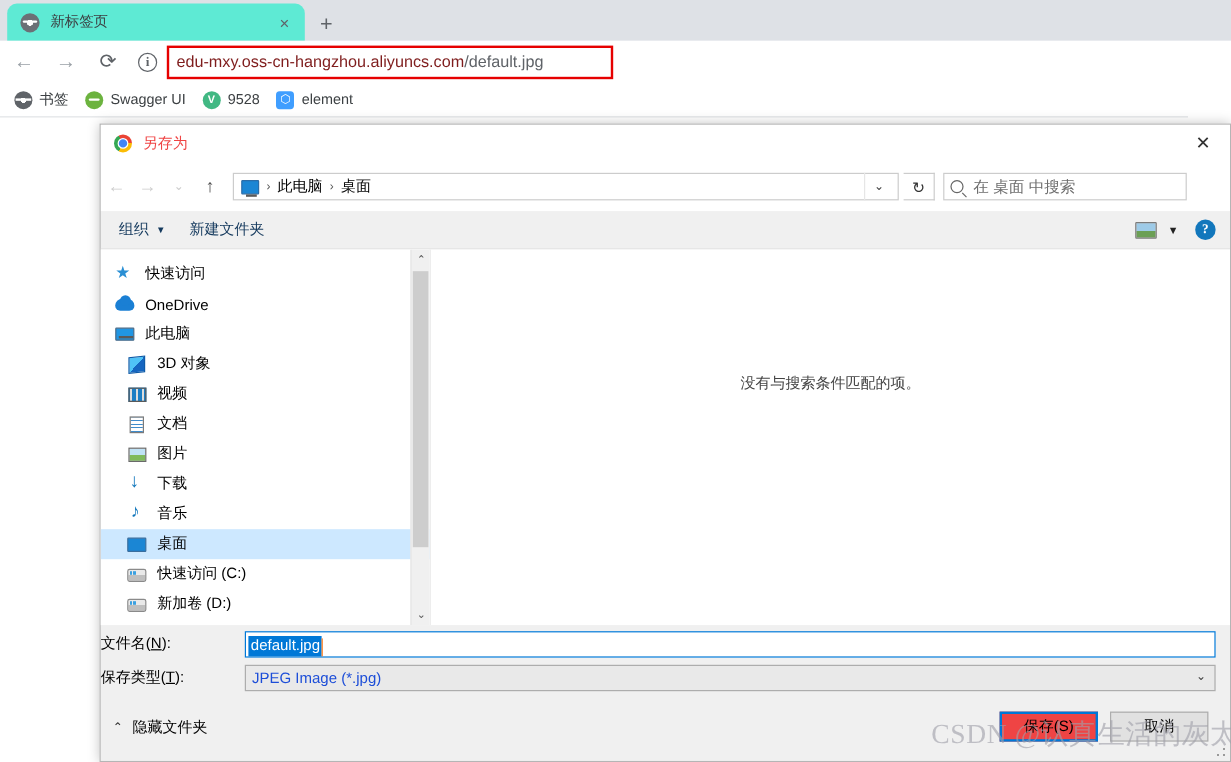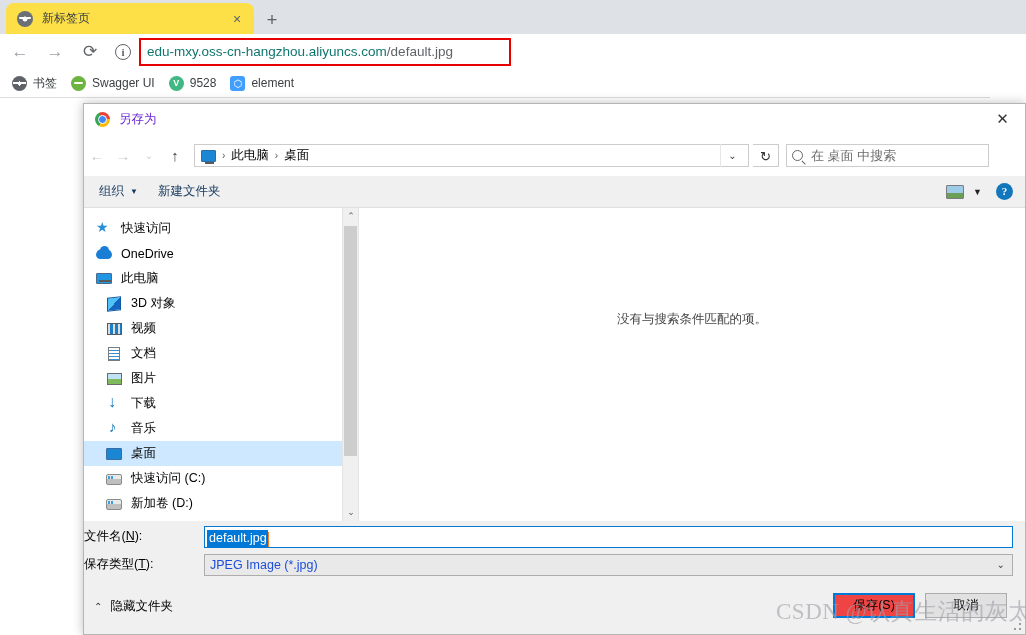--- a/index.html
+++ b/index.html
@@ -13,21 +13,21 @@
 
   
   #browser { position: absolute; inset: 0; background: #ffffff; }
 
   .tabstrip {
     position: absolute; left: 0; top: 0; width: 1026px; height: 34px;
     background: #dee1e6;
   }
   .tab {
     position: absolute; left: 6px; top: 3px; width: 248px; height: 31px;
-    background: #fde047;
+    background: #5eead4;
     border-radius: 8px 8px 0 0;
     display: flex; align-items: center;
   }
   .tab-favicon {
     width: 16px; height: 16px; margin-left: 11px; flex: 0 0 auto;
     border-radius: 50%;
     background: radial-gradient(circle at 50% 50%, #ffffff 0 22%, #6b7076 23% 100%);
     position: relative;
   }
   .tab-favicon::before {
@@ -68,21 +68,21 @@
     border: 1.3px solid #5f6368; border-radius: 50%;
     color: #5f6368; font-size: 11px; font-weight: bold;
     line-height: 14px; text-align: center; font-family: "Liberation Serif", serif;
   }
   .url-box {
     position: relative; flex: 1 1 auto; height: 28px;
     border: 2px solid #e60000; background: #ffffff;
     display: flex; align-items: center; padding: 0 6px;
     max-width: 372px;
   }
-  .url-text { font-size: 13.5px; color: #0f766e; white-space: nowrap; }
+  .url-text { font-size: 13.5px; color: #7f1d1d; white-space: nowrap; }
   .url-path { color: #5f6368; }
 
   .bookmarks {
     position: absolute; left: 0; top: 69px; width: 990px; height: 29px;
     background: #ffffff; border-bottom: 1px solid #dadce0;
     display: flex; align-items: center; padding-left: 12px;
   }
   .bm { display: flex; align-items: center; margin-right: 14px; }
   .bm-label { font-size: 12px; color: #3c4043; margin-left: 6px; white-space: nowrap; }
   .bm-ico { width: 15px; height: 15px; border-radius: 50%; flex: 0 0 auto; position: relative; }
@@ -133,21 +133,21 @@
       conic-gradient(from -30deg,
         #ea4335 0 33.3%, #fbbc05 33.3% 66.6%, #34a853 66.6% 100%);
     position: relative; flex: 0 0 auto;
   }
   .chrome-logo::after {
     content: ""; position: absolute; left: 4px; top: 4px;
     width: 7px; height: 7px; border-radius: 50%;
     background: #4285f4; border: 1px solid #ffffff;
     box-sizing: content-box; margin: -1px;
   }
-  .dlg-title { margin-left: 9px; font-size: 12.5px; color: #6d28d9; }
+  .dlg-title { margin-left: 9px; font-size: 12.5px; color: #ef4444; }
   .dlg-close {
     position: absolute; right: 0; top: 0; width: 45px; height: 31px;
     font-size: 15px; color: #333; line-height: 31px; text-align: center;
     font-family: "DejaVu Sans", sans-serif;
   }
 
   .dlg-navbar {
     position: absolute; left: 0; top: 31px; right: 0; height: 41px;
     background: #ffffff;
     display: flex; align-items: center;

